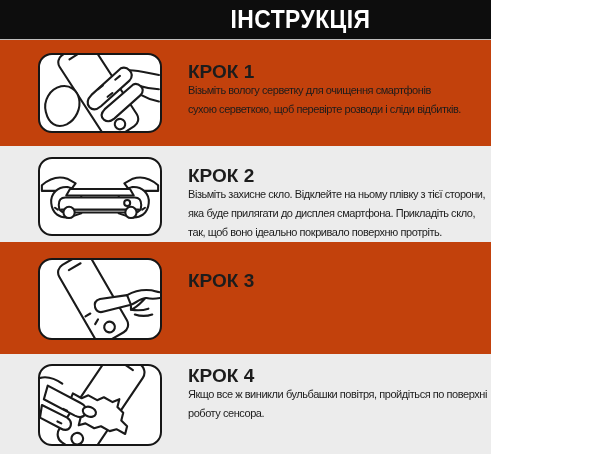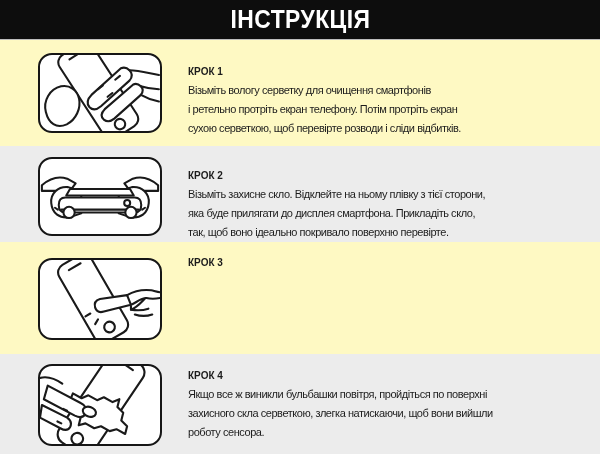--- a/index.html
+++ b/index.html
@@ -1,18 +1,18 @@
 <!DOCTYPE html>
 <html><head>
 <meta charset="utf-8">
 <style>
   html,body { margin:0; padding:0; background:#ffffff; }
   .page {
-    position:relative; width:600px; height:454px; overflow:hidden;
-    background:#fef9c3; font-family:"Liberation Sans", sans-serif;text-decoration:underline;
+    position:relative; width:491px; height:454px; overflow:hidden;
+    background:#c2410c; font-family:"Liberation Sans", sans-serif;text-decoration:underline;
   }
   .header {
     position:absolute; top:0; left:0; width:600px; height:39px;
     background:#0d0d0d; display:flex; align-items:center; justify-content:center;
     border-bottom:1px solid #bdbdbd;
   }
   .header h1 {
     margin:0; color:#ffffff; font-size:26px; font-weight:bold;
     letter-spacing:0.5px; transform:scaleX(0.88); white-space:nowrap;
   }
@@ -26,30 +26,30 @@
     overflow:hidden;
   }
   .illus svg { display:block; width:100%; height:100%; }
   #il1 { top:53px;  height:80px; }
   #il2 { top:157px; height:79px; }
   #il3 { top:258px; height:82px; }
   #il4 { top:364px; height:82px; }
 
   .txt { position:absolute; left:188px; width:405px; color:#1c1c1c; }
   .txt h2 {
-    margin:0; font-size:10px; font-weight:bold; line-height:19px;
+    margin:0; font-size:19px; font-weight:bold; line-height:19px;
     letter-spacing:0;
   }
   .txt p {
     margin:0; font-size:11px; line-height:19px; letter-spacing:-0.45px;
     white-space:nowrap;
   }
   #t1 { top:62px; }
   #t2 { top:166px; }
-  #t3 { top:253px; }
+  #t3 { top:271px; }
   #t4 { top:366px; }
 </style>
 </head>
 <body>
 
 <div class="page">
 
   <header class="header">
     <h1>ІНСТРУКЦІЯ</h1>
   </header>
@@ -126,35 +126,33 @@
         <path d="M2,40 L28,53 Q34,57 31,63 Q28,68 21,64 L0,53 Z" fill="#ffffff"></path>
         <path d="M24,44 l4,2 M18,57 l4,2"></path>
         <path d="M0,12 C8,10 16,13 23,18"></path>
       </g>
     </svg>
   </div>
 
   <div class="txt" id="t1">
     <h2>КРОК 1</h2>
     <p>Візьміть вологу серветку для очищення смартфонів</p>
-    <p>і ретельно протріть екран телефону. Потім протріть екран</p>
     <p>сухою серветкою, щоб перевірте розводи і сліди відбитків.</p>
   </div>
 
   <div class="txt" id="t2">
     <h2>КРОК 2</h2>
     <p>Візьміть захисне скло. Відклейте на ньому плівку з тієї сторони,</p>
     <p>яка буде прилягати до дисплея смартфона. Прикладіть скло,</p>
-    <p>так, щоб воно ідеально покривало поверхню перевірте.</p>
+    <p>так, щоб воно ідеально покривало поверхню протріть.</p>
   </div>
 
   <div class="txt" id="t3">
     <h2>КРОК 3</h2>
   </div>
 
   <div class="txt" id="t4">
     <h2>КРОК 4</h2>
     <p>Якщо все ж виникли бульбашки повітря, пройдіться по поверхні</p>
-    <p>захисного скла серветкою, злегка натискаючи, щоб вони вийшли</p>
     <p>роботу сенсора.</p>
   </div>
 
 </div>
 
 </body></html>

